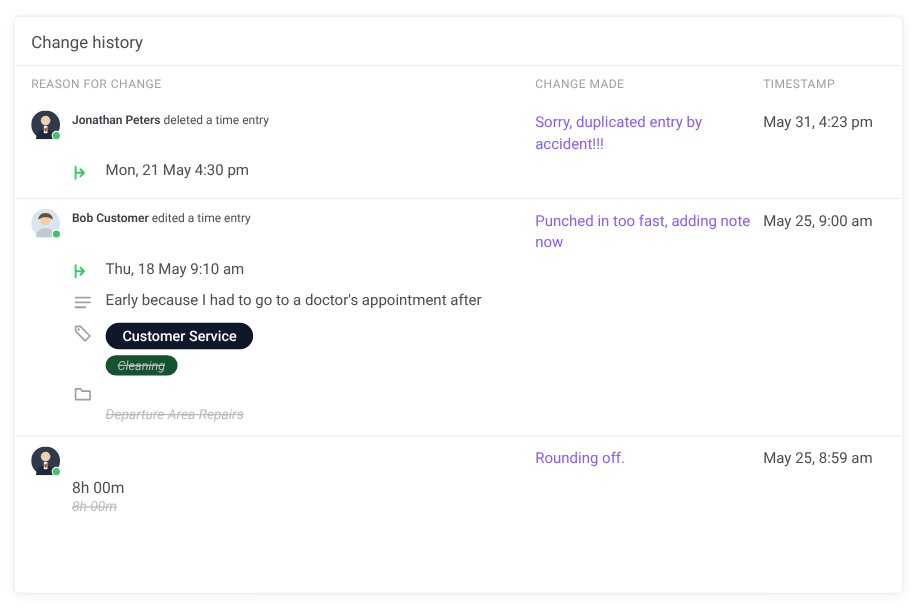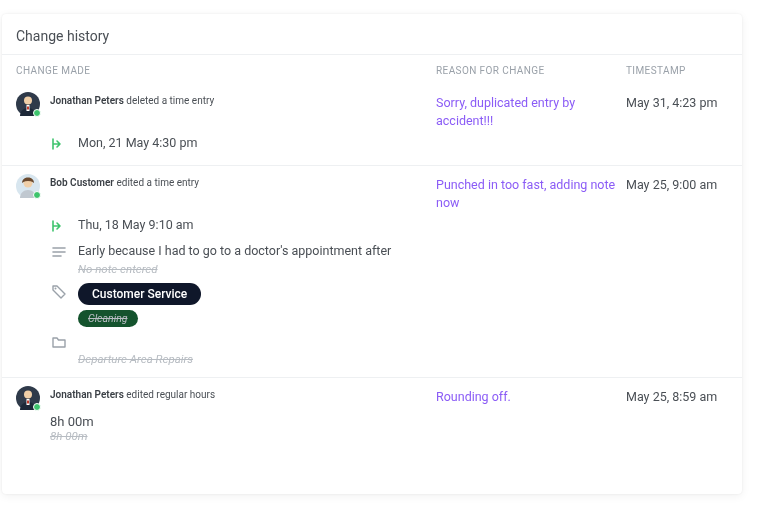--- a/index.html
+++ b/index.html
@@ -5,21 +5,21 @@
   * { box-sizing: border-box; margin: 0; padding: 0; }
   body {
     font-family: -apple-system, BlinkMacSystemFont, "Segoe UI", Roboto, Helvetica, Arial, sans-serif;
     background: #fff;
     width: 768px;
     height: 509px;
     overflow: hidden;
   }
   .panel {
     position: absolute;
-    left: 2px;
+    left: 12px;
     top: 14px;
     width: 740px;
     height: 480px;
     background: #fff;
     border-radius: 4px;
     box-shadow: 0 0 2px rgba(0,0,0,0.08), 0 2px 10px rgba(0,0,0,0.06);
     overflow: hidden;
   }
   .panel-title {
     padding: 14px 14px 10px 14px;
@@ -155,22 +155,22 @@
   }
   .spacer-row { height: 4px; }
 </style>
 </head>
 <body>
 
 <div class="panel">
   <div class="panel-title">Change history</div>
   <div class="divider"></div>
   <div class="header-row">
+    <div>REASON FOR CHANGE</div>
     <div>CHANGE MADE</div>
-    <div>REASON FOR CHANGE</div>
     <div>TIMESTAMP</div>
   </div>
 
   <div class="entries">
 
     <div class="entry">
       <div class="top-line">
         <div class="left-col">
           <div class="avatar">
             <svg viewBox="0 0 24 24">
@@ -233,21 +233,20 @@
         </div>
         <div class="spacer-row"></div>
         <div class="detail-row">
           <span class="detail-icon">
             <svg width="16" height="16" viewBox="0 0 16 16">
                 <path d="M2 4h12M2 8h12M2 12h8" stroke="#9aa1a9" stroke-width="1.6" stroke-linecap="round"></path>
               </svg>
           </span>
           <span class="detail-text">Early because I had to go to a doctor's appointment after</span>
         </div>
-        <div class="detail-ghost strike">No note entered</div>
         <div class="spacer-row"></div>
         <div class="detail-row">
           <span class="detail-icon">
             <svg width="16" height="16" viewBox="0 0 16 16">
                 <path d="M2 6V2h4l8 8-4 4z" stroke="#9aa1a9" stroke-width="1.4" fill="none" stroke-linejoin="round"></path>
                 <circle cx="4.5" cy="4.5" r="1" fill="#9aa1a9"></circle>
               </svg>
           </span>
           <span class="tag-pill active">Customer Service</span>
         </div>
@@ -270,24 +269,20 @@
           <div class="avatar">
             <svg viewBox="0 0 24 24">
                 <circle cx="12" cy="12" r="12" fill="#2f3a4a"></circle>
                 <circle cx="12" cy="8.5" r="4" fill="#f0cfa8"></circle>
                 <path d="M4 24c0-5 3.6-8 8-8s8 3 8 8" fill="#1d2838"></path>
                 <rect x="10.5" y="13" width="3" height="6" fill="#fff"></rect>
                 <path d="M11 14l1 1 1-1v3l-1 1-1-1z" fill="#c0392b"></path>
               </svg>
             <div class="presence-dot"></div>
           </div>
-          <div class="headline">
-            <span class="user">Jonathan Peters</span>
-            <span>edited regular hours</span>
-          </div>
         </div>
         <div class="reason">Rounding off.</div>
         <div class="timestamp">May 25, 8:59 am</div>
       </div>
       <div class="entry3-value">8h 00m</div>
       <div class="entry3-ghost">8h 00m</div>
     </div>
 
   </div>
 </div>

